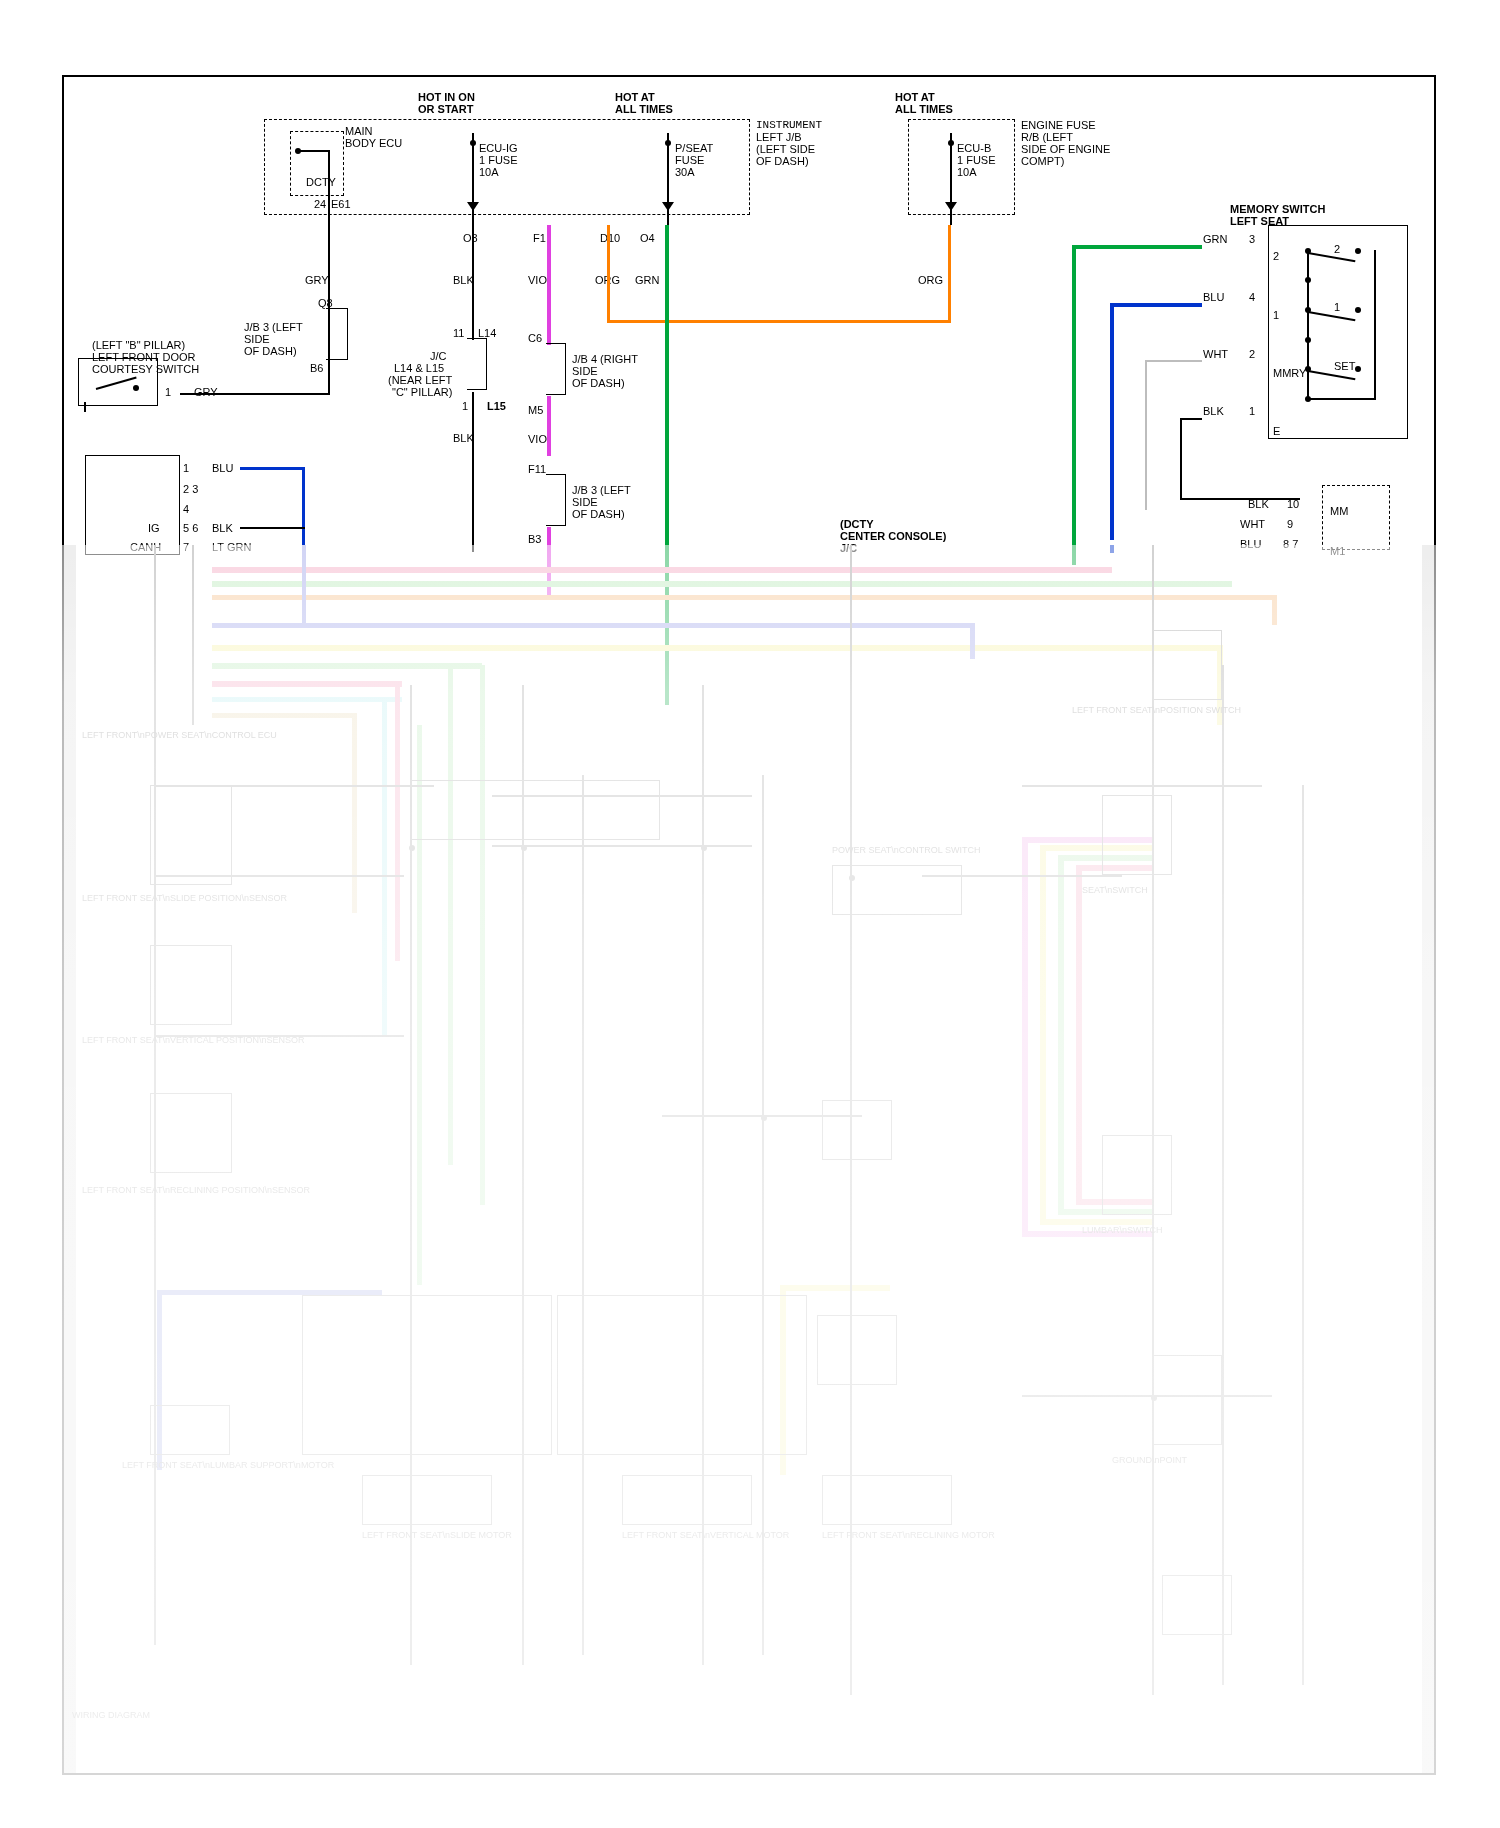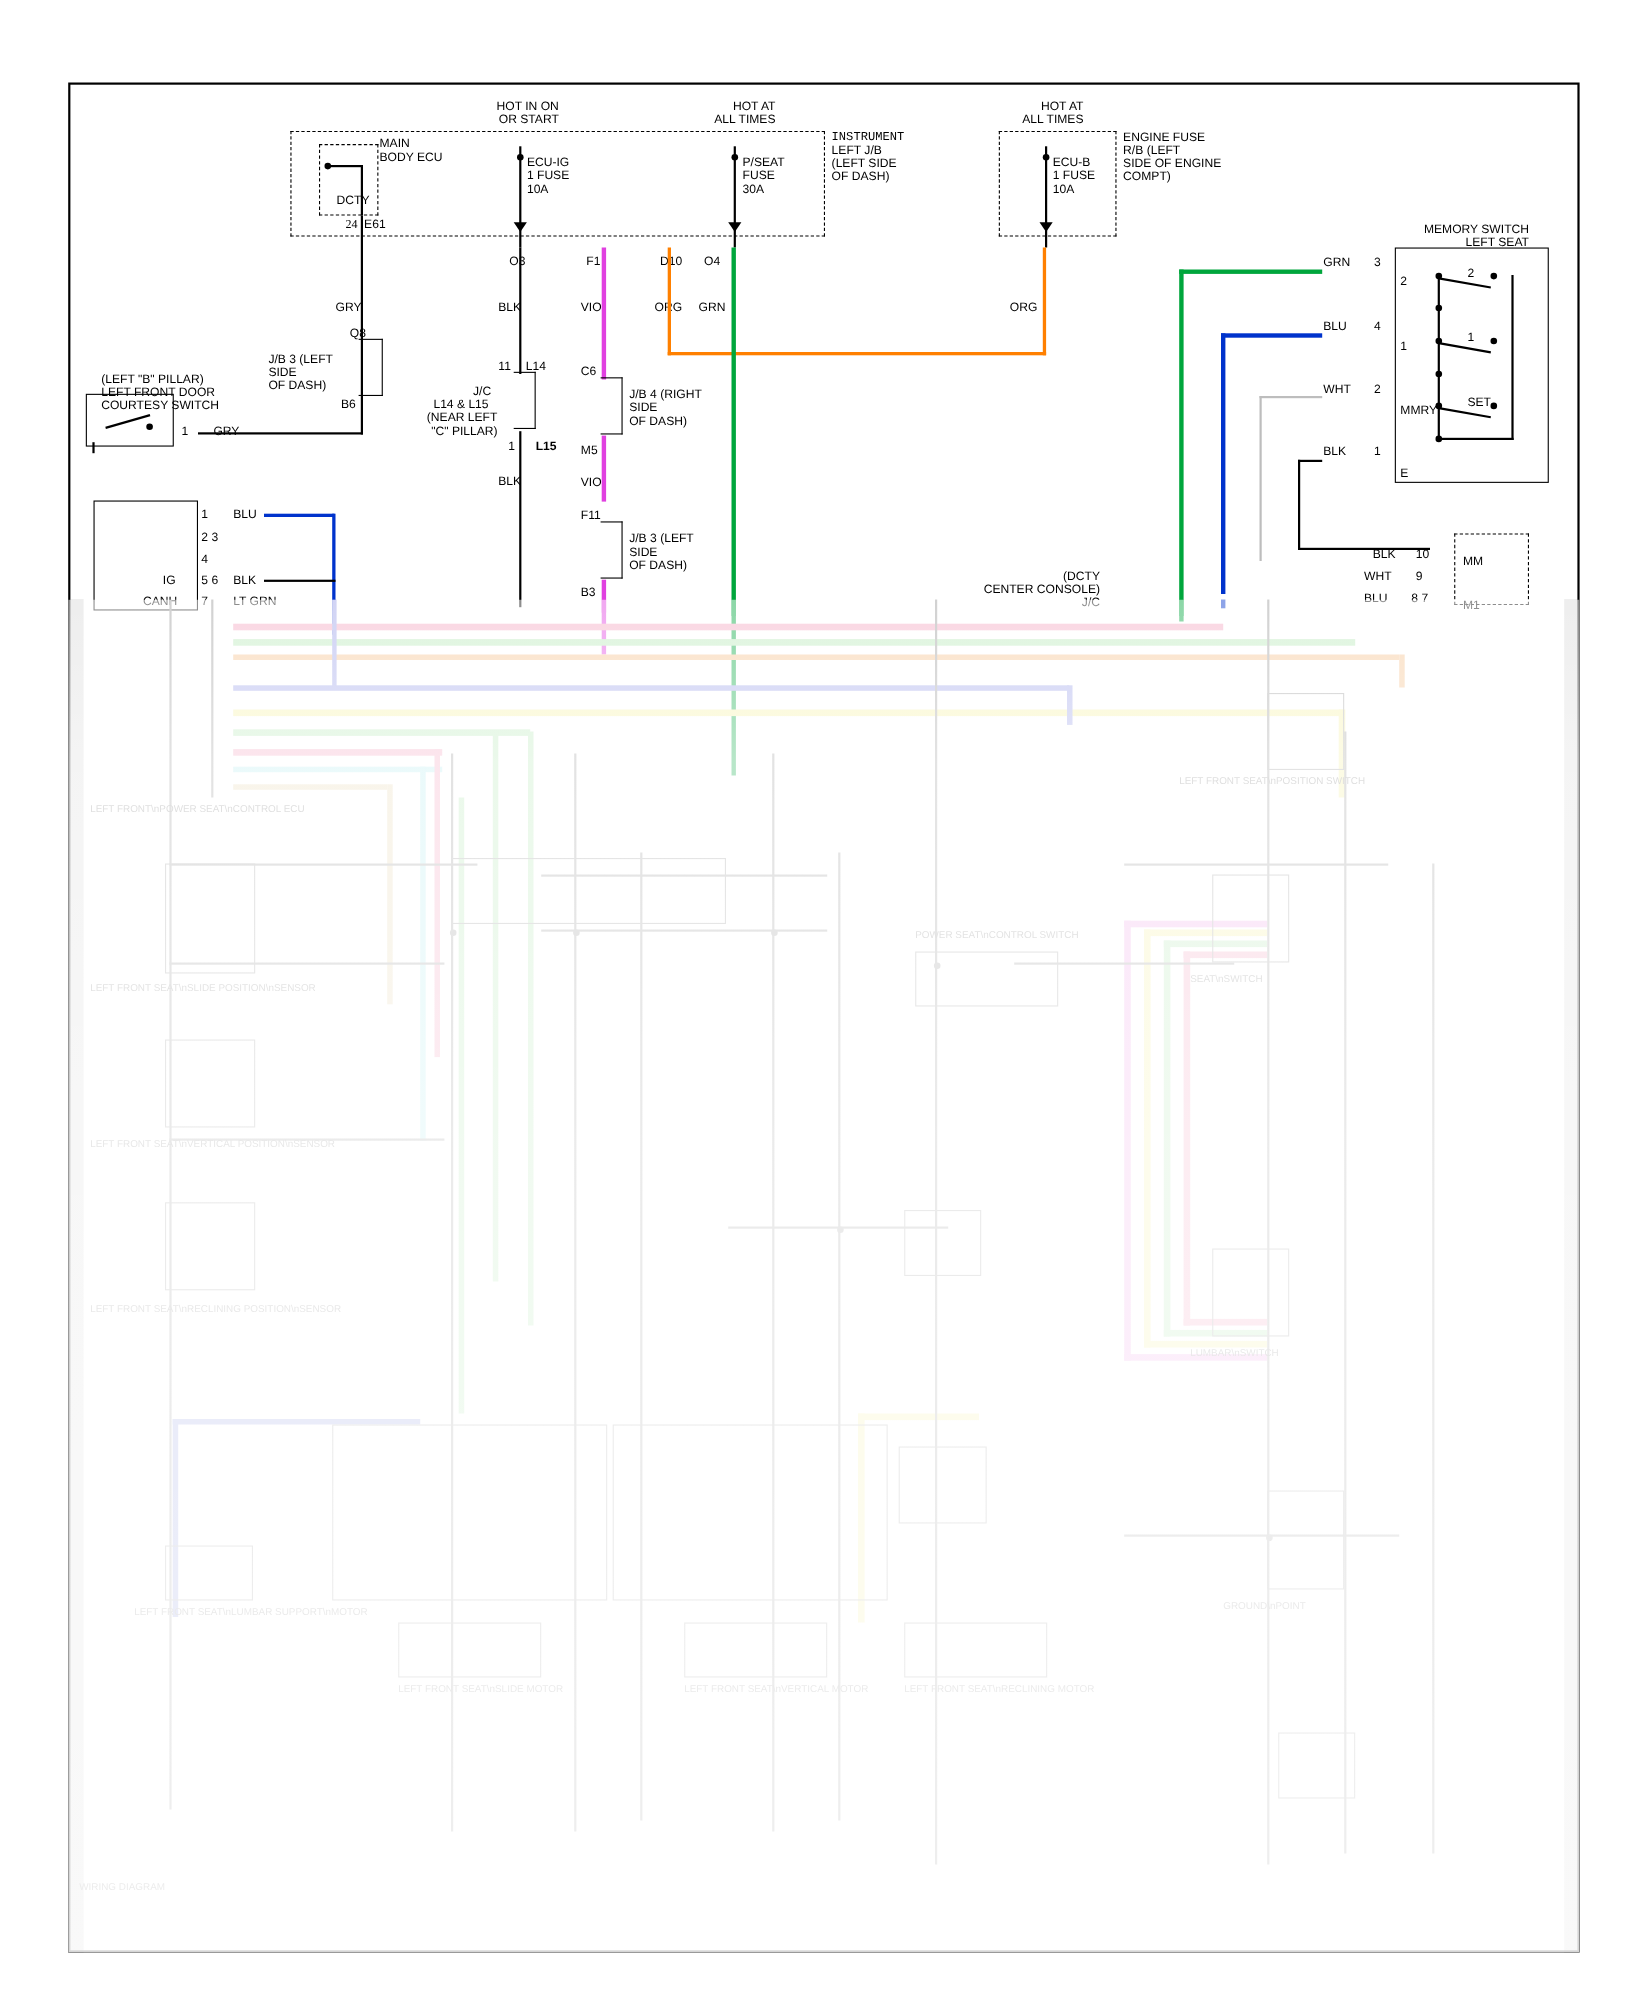--- a/index.html
+++ b/index.html
@@ -1,20 +1,20 @@
 <!DOCTYPE html>
 <html><head>
 <meta charset="utf-8">
 <style>
   html,body{margin:0;padding:0;background:#ffffff;}
   body{width:1500px;height:1828px;font-family:"Liberation Sans",sans-serif;}
   #page{position:relative;width:1500px;height:1828px;overflow:hidden;background:#ffffff;}
   .frame{position:absolute;left:62px;top:75px;width:1374px;height:1700px;border:2px solid #000;box-sizing:border-box;}
   .lbl{position:absolute;font-size:11px;line-height:12px;color:#000;white-space:pre;}
-  .lbl.c{text-align:right;}
+  .lbl.c{text-align:left;font-weight:bold;}
   .wire{position:absolute;background:#000;}
   .h{height:2px;}
   .v{width:2px;}
   .dash{position:absolute;border:1px dashed #000;box-sizing:border-box;}
   .solid{position:absolute;border:1.5px solid #000;box-sizing:border-box;}
   .dot{position:absolute;width:6px;height:6px;border-radius:50%;background:#000;}
   .tri{position:absolute;width:0;height:0;border-left:6px solid transparent;border-right:6px solid transparent;border-top:9px solid #000;}
   .fade{position:absolute;left:62px;top:545px;width:1374px;height:1230px;overflow:hidden;}
   .fade-inner{position:absolute;inset:0;}
   .fade-mask{position:absolute;left:0;top:0;width:1374px;height:1230px;background:linear-gradient(to bottom, rgba(255,255,255,0.55) 0%, rgba(255,255,255,0.72) 12%, rgba(255,255,255,0.80) 40%, rgba(255,255,255,0.84) 100%);pointer-events:none;}
@@ -42,21 +42,21 @@
 
   <div class="lbl c" style="left:895px;top:91px;width:90px;">HOT AT</div>
   <div class="lbl c" style="left:895px;top:103px;width:90px;">ALL TIMES</div>
 
   <div class="dash" style="left:264px;top:119px;width:486px;height:96px;"></div>
   <div class="lbl" style="left:345px;top:125px;">MAIN</div>
   <div class="lbl" style="left:345px;top:137px;">BODY ECU</div>
 
   <div class="dash" style="left:290px;top:131px;width:54px;height:65px;"></div>
   <div class="lbl" style="left:306px;top:176px;">DCTY</div>
-  <div class="lbl" style="left:314px;top:198px;font-family:Liberation Serif, serif;">24</div>
+  <div class="lbl" style="left:314px;top:198px;">24</div>
   <div class="lbl" style="left:331px;top:198px;">E61</div>
   <div class="wire v" style="left:328px;top:150px;height:46px;"></div>
   <div class="dot" style="left:295px;top:148px;"></div>
   <div class="wire h" style="left:297px;top:150px;width:32px;"></div>
 
   <div class="lbl" style="left:479px;top:142px;">ECU-IG</div>
   <div class="lbl" style="left:479px;top:154px;">1 FUSE</div>
   <div class="lbl" style="left:479px;top:166px;">10A</div>
   <div class="wire v" style="left:472px;top:133px;height:92px;"></div>
   <div class="dot" style="left:470px;top:140px;"></div>

